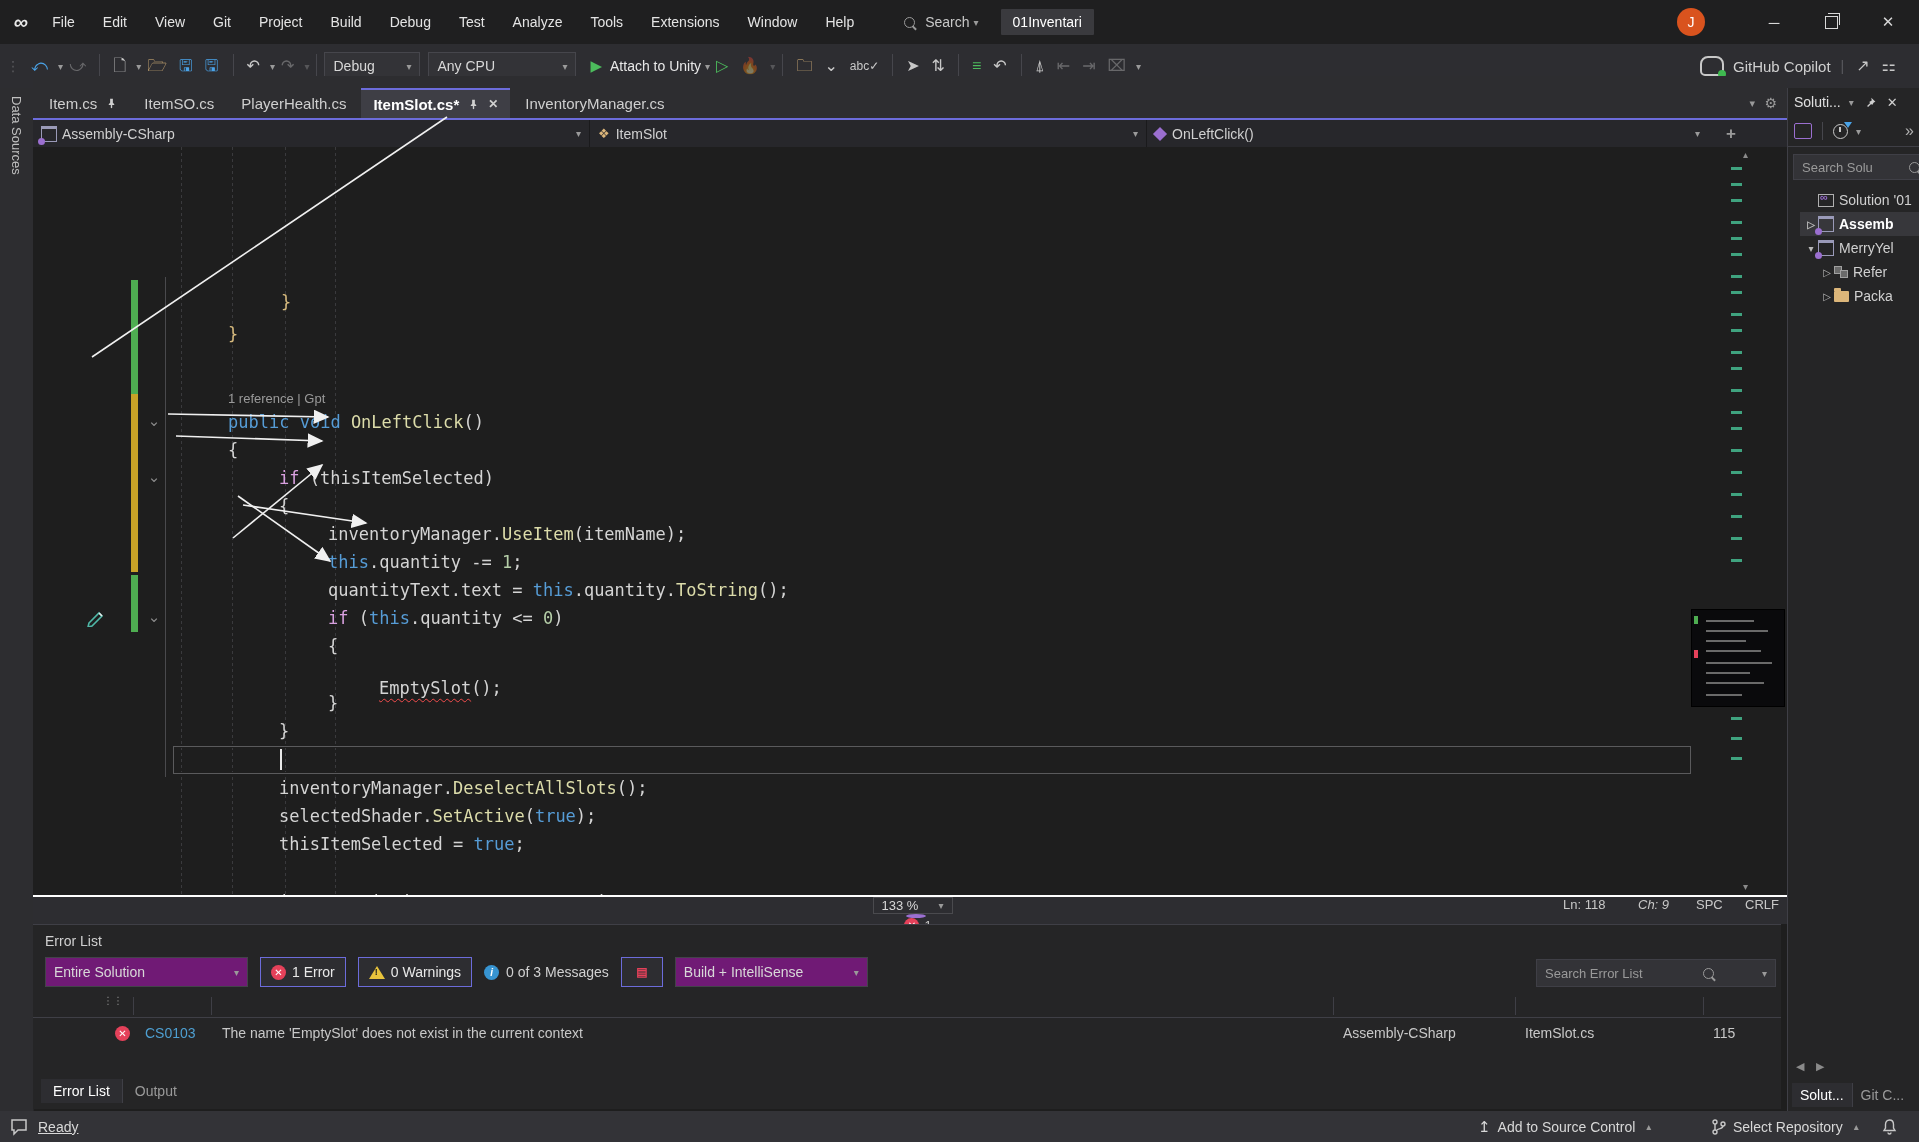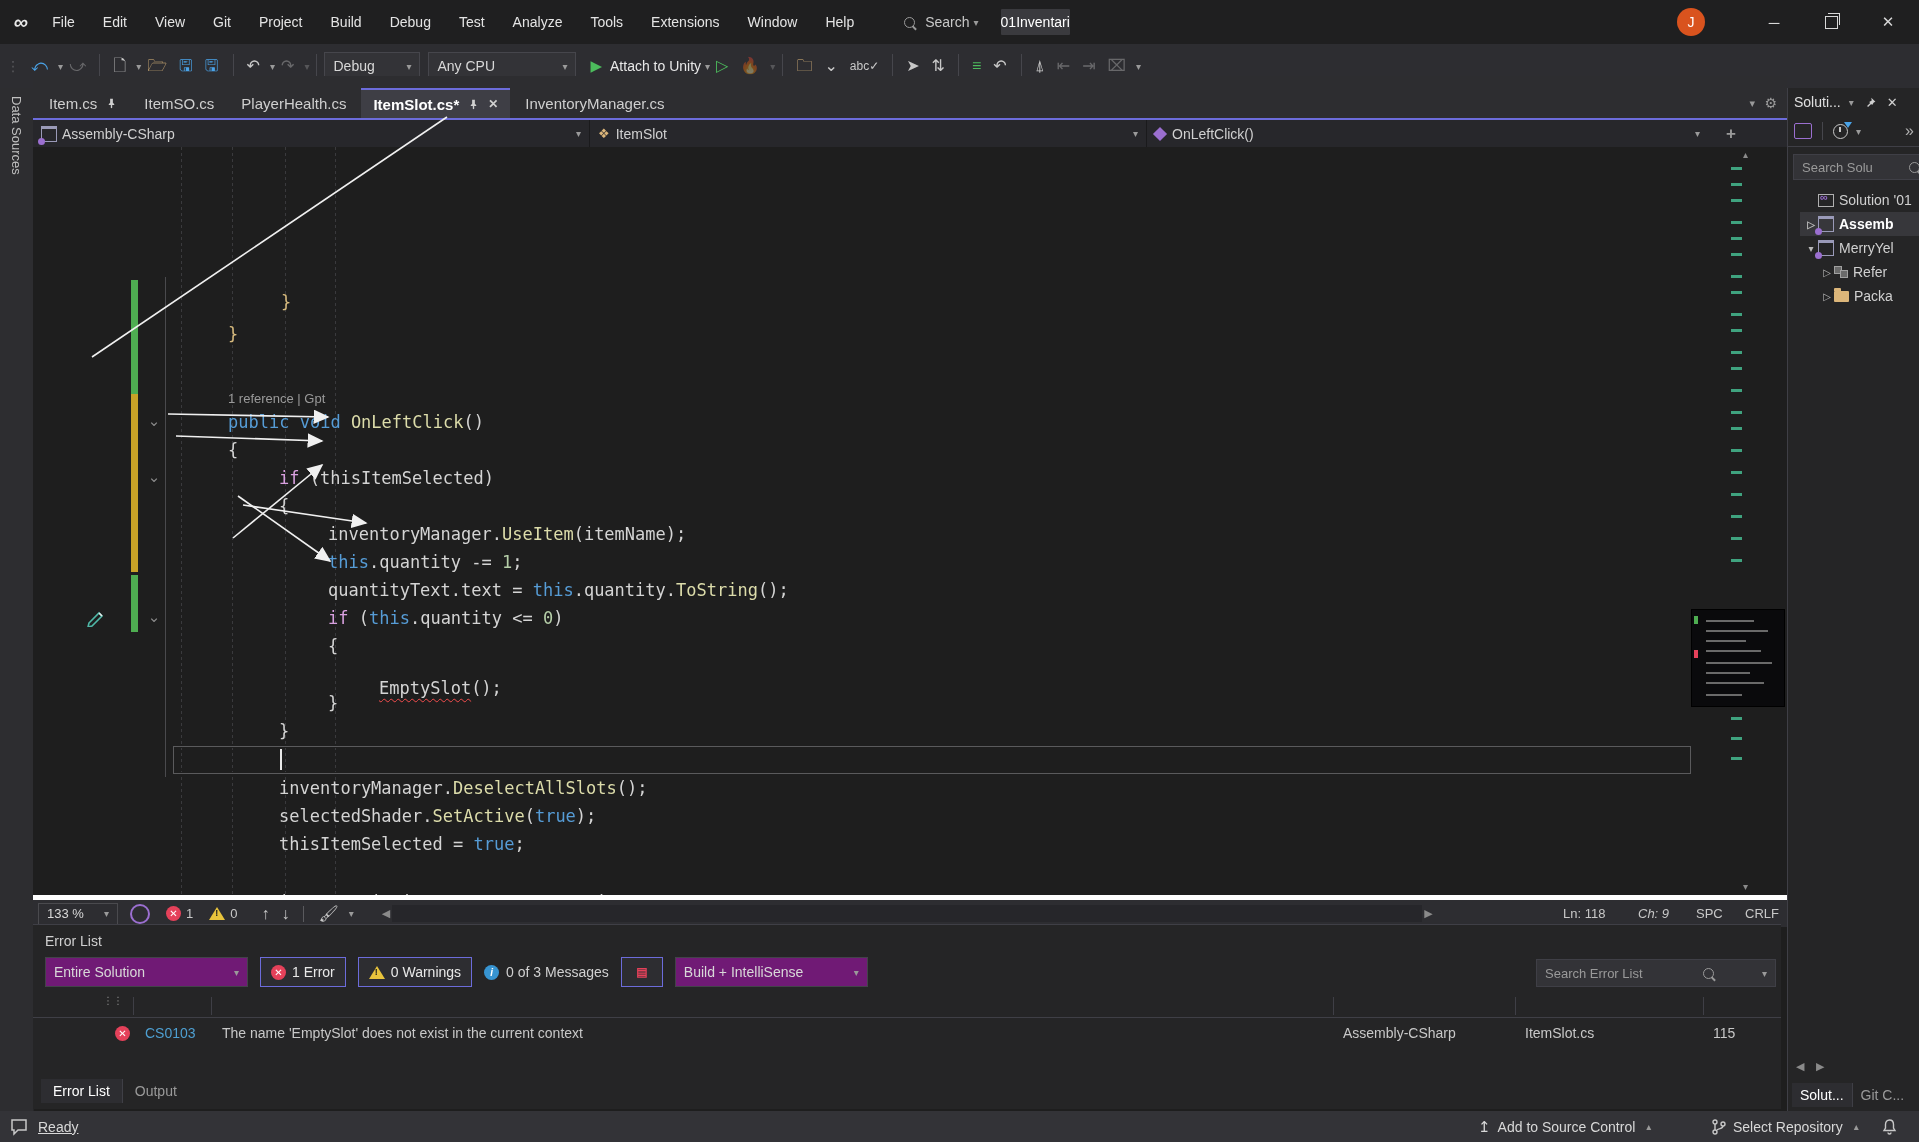--- a/index.html
+++ b/index.html
@@ -5,21 +5,21 @@
   html,body{margin:0;padding:0;background:#111;}
   #stage{position:relative;width:1919px;height:1142px;background:#1e1e1e;overflow:hidden;
          font-family:"Liberation Sans",sans-serif;color:#cfcfcf;-webkit-font-smoothing:antialiased;}
   .abs{position:absolute;}
   .row{display:flex;align-items:center;}
   
   #titlebar{left:0;top:0;width:1919px;height:44px;background:#1f1f20;}
   .menu-item{padding:0 14px;font-size:14px;color:#e4e4e4;height:44px;display:flex;align-items:center;cursor:default;}
   .vslogo{font-size:20px;color:#e8e8e8;font-weight:bold;transform:skewX(-8deg);margin:0 10px 0 14px;}
   .winbtn{width:56px;height:44px;display:flex;align-items:center;justify-content:center;color:#d8d8d8;font-size:15px;}
-  .title-box{background:#3a3a3e;color:#fff;font-size:14px;padding:5px 0;border-radius:1px;}
+  .title-box{background:#3a3a3e;color:#fff;font-size:14px;padding:5px 12px;border-radius:1px;}
   .avatar{width:28px;height:28px;border-radius:50%;background:#d9531e;color:#fff;font-size:14px;
           display:flex;align-items:center;justify-content:center;}
   .restore-glyph{width:11px;height:11px;border:1px solid #d8d8d8;position:relative;}
   .restore-glyph:before{content:"";position:absolute;left:2px;top:-4px;width:11px;height:11px;border:1px solid #d8d8d8;border-left:none;border-bottom:none;}
   
   #toolbar{left:0;top:44px;width:1919px;height:44px;background:#2d2d31;border-bottom:1px solid #2d2d31;}
   .tb{display:flex;align-items:center;height:44px;font-size:14px;color:#c8c8c8;}
   .tb-sep{width:1px;height:24px;background:#46464c;margin:0 7px;}
   .tb-ico{margin:0 6px;font-size:16px;line-height:1;}
   .combo{background:#333337;border:1px solid #46464c;height:26px;display:flex;align-items:center;
@@ -54,21 +54,21 @@
   .chev{position:absolute;color:#8a8a8a;font-size:15px;width:16px;text-align:center;}
   .changebar{position:absolute;width:7px;}
   #curline{position:absolute;border:1px solid #5a5a5c;box-shadow:inset 0 0 0 1px #1e1e1e;}
   #cursor{position:absolute;width:2px;height:21px;background:#e8e8e8;}
   
   #minimap{left:1713px;top:147px;width:74px;height:748px;background:#1e1e1e;}
   .mmark{position:absolute;left:18px;width:11px;height:3px;background:#3fa37f;}
   #mthumb{position:absolute;left:-22px;top:462px;width:92px;height:96px;background:#0a0a0c;border:1px solid #000;}
   .tline{position:absolute;left:14px;height:2px;background:#6a6a6a;}
   
-  #edbar{left:33px;top:895px;width:1754px;height:27px;background:#2d2d31;border-top:5px solid #ffffff;display:flex;align-items:center;font-size:13px;color:#c8c8c8;}
+  #edbar{left:33px;top:895px;width:1754px;height:27px;background:#2d2d31;border-top:2px solid #ffffff;display:flex;align-items:center;font-size:13px;color:#c8c8c8;flex-direction:column;}
   .badge-err{width:15px;height:15px;border-radius:50%;background:#e5415a;color:#fff;font-size:10px;display:flex;align-items:center;justify-content:center;}
   .tri-warn{width:0;height:0;border-left:8px solid transparent;border-right:8px solid transparent;border-bottom:13px solid #e8c33c;position:relative;}
   .tri-warn:after{content:"!";position:absolute;left:-2px;top:1px;color:#1e1e1e;font-size:9px;font-weight:bold;}
   .info-dot{width:15px;height:15px;border-radius:50%;background:#3794d1;color:#fff;font-size:10px;font-style:italic;font-weight:bold;display:flex;align-items:center;justify-content:center;}
   
   #errorlist{left:33px;top:924px;width:1748px;height:184px;background:#252526;border-top:1px solid #3f3f46;}
   .el-title{font-size:14px;color:#d0d0d0;padding:8px 0 0 12px;}
   .filter-btn{display:flex;align-items:center;gap:6px;border:1px solid #6c6cdb;background:#2d2d31;color:#e8e8e8;
               font-size:14px;height:28px;padding:0 10px;}
   .el-combo{background:#701a75;border:1px solid #434349;height:28px;display:flex;align-items:center;font-size:14px;color:#d8d8d8;padding:0 8px;}
@@ -180,20 +180,29 @@
     <span class="tb-sep"></span>
     <span class="tb-ico" style="color:#4cbb5c;">≡</span>
     <span class="tb-ico">↶ </span>
     <span class="tb-sep"></span>
     <span class="tb-ico">⍋</span>
     <span class="tb-ico dim">⇤</span>
     <span class="tb-ico dim">⇥</span>
     <span class="tb-ico dim">⌧</span>
     <span class="caret">▾</span>
 
+    <span class="abs row" style="left:1700px;top:0;height:44px;">
+      <span style="width:20px;height:16px;border:2px solid #c8c8c8;border-radius:8px 8px 5px 5px;position:relative;">
+        <span style="position:absolute;right:-4px;bottom:-4px;width:8px;height:8px;border-radius:50%;background:#3fb950;"></span>
+      </span>
+      <span style="margin-left:9px;font-size:15px;color:#d0d0d0;">GitHub Copilot</span>
+      <span style="margin:0 6px 0 10px;color:#5a5a5e;">|</span>
+      <span class="tb-ico">↗</span>
+      <span class="tb-ico">⚏</span>
+    </span>
   </div>
 
   <div class="abs" id="leftstrip">
     <div class="vtext">Data Sources</div>
   </div>
 
   <div class="abs" id="tabwell">
     <div id="tabstrip">
         <div class="dtab">
           <span>Item.cs</span>

